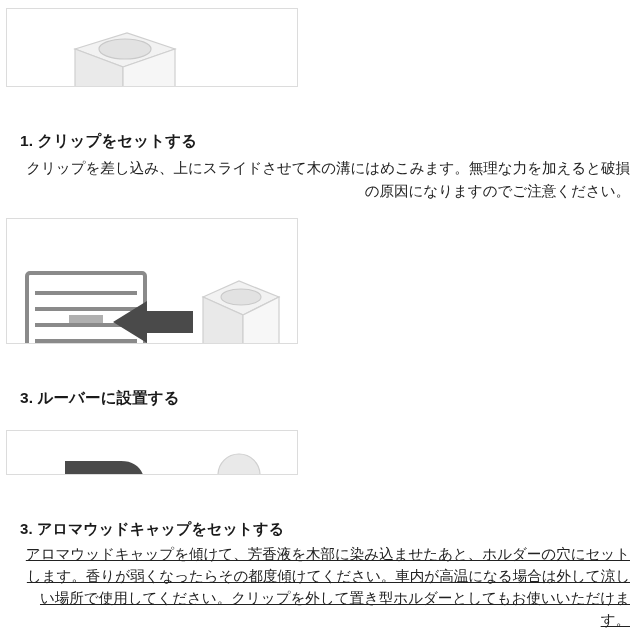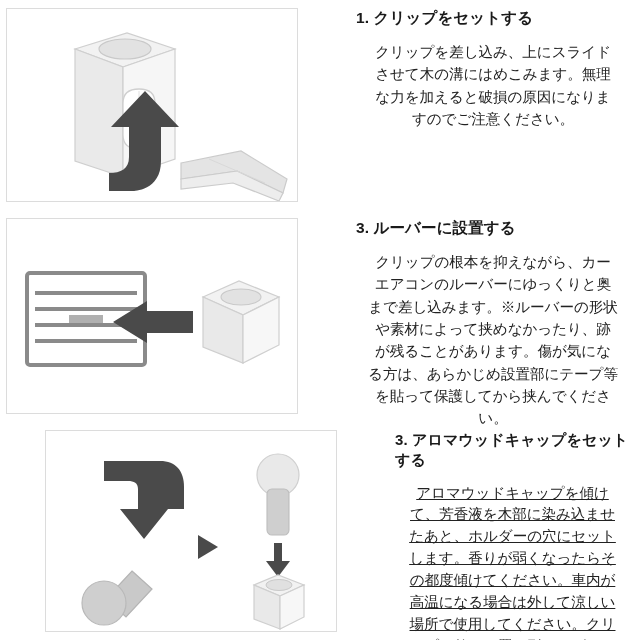--- a/index.html
+++ b/index.html
@@ -16,29 +16,29 @@
   }
   .sheet {
     width: 640px;
     height: 640px;
     display: flex;
     flex-direction: column;
     box-sizing: border-box;
   }
   .step {
     display: flex;
-    flex-direction: row;
+    flex-direction: column;
     box-sizing: border-box;
     padding: 8px 6px 8px 6px;
     align-items: flex-start;
     gap: 44px;
   }
   .step-1 { height: 210px; }
   .step-2 { height: 212px; }
-  .step-3 { height: 218px; padding-left: 45px; }
+  .step-3 { height: 218px; }
 
   .figure {
     width: 292px;
     min-width: 292px;
     height: 100%;
     box-sizing: border-box;
     border: 1px solid #dcdcdc;
     background: #ffffff;
     position: relative;
     overflow: hidden;
@@ -52,24 +52,24 @@
     font-size: 15.5px;
     font-weight: bold;
     line-height: 1.35;
     margin: 0 0 5px 0;
     letter-spacing: 0.1px;
     color: #1a1a1a;
   }
   .step-body {
     font-size: 14.6px;
     line-height: 1.53;
-    margin: 12px;
+    margin: 0;
     letter-spacing: -0.1px;
     color: #222222;
-    text-align: center;
+    text-align: right;
   }
   .step-3 .step-title { font-size: 15px; }
   .step-3 .step-body { line-height: 1.5; text-decoration: underline; }
 
   
   .f1-box {
     position: absolute;
     left: 28px;
     top: 18px;
   }
@@ -159,21 +159,20 @@
         <ellipse cx="58" cy="26" rx="20" ry="8" fill="#e2e2e2" stroke="#c9c9c9" stroke-width="1.1"></ellipse>
       </svg>
 
       <svg class="f2-arrow" width="84" height="46" viewBox="0 0 84 46">
         <path d="M82,12 L36,12 L36,2 L2,23 L36,44 L36,34 L82,34 Z" fill="#4a4a4a"></path>
       </svg>
 
     </div>
     <div class="text-col">
       <h2 class="step-title">3. ルーバーに設置する</h2>
-      <p class="step-body">クリップの根本を抑えながら、カーエアコンのルーバーにゆっくりと奥まで差し込みます。※ルーバーの形状や素材によって挟めなかったり、跡が残ることがあります。傷が気になる方は、あらかじめ設置部にテープ等を貼って保護してから挟んでください。</p>
     </div>
   </div>
 
   <div class="step step-3">
     <div class="figure">
 
       <svg class="f3-a" width="132" height="176" viewBox="0 0 132 176">
 
         <path d="M36,8 L92,8 C108,8 116,18 116,34 L116,56 L100,56 L76,86 L52,56 L70,56 L70,36 C70,30 66,28 60,28 L36,28 Z" fill="#4a4a4a"></path>
 

